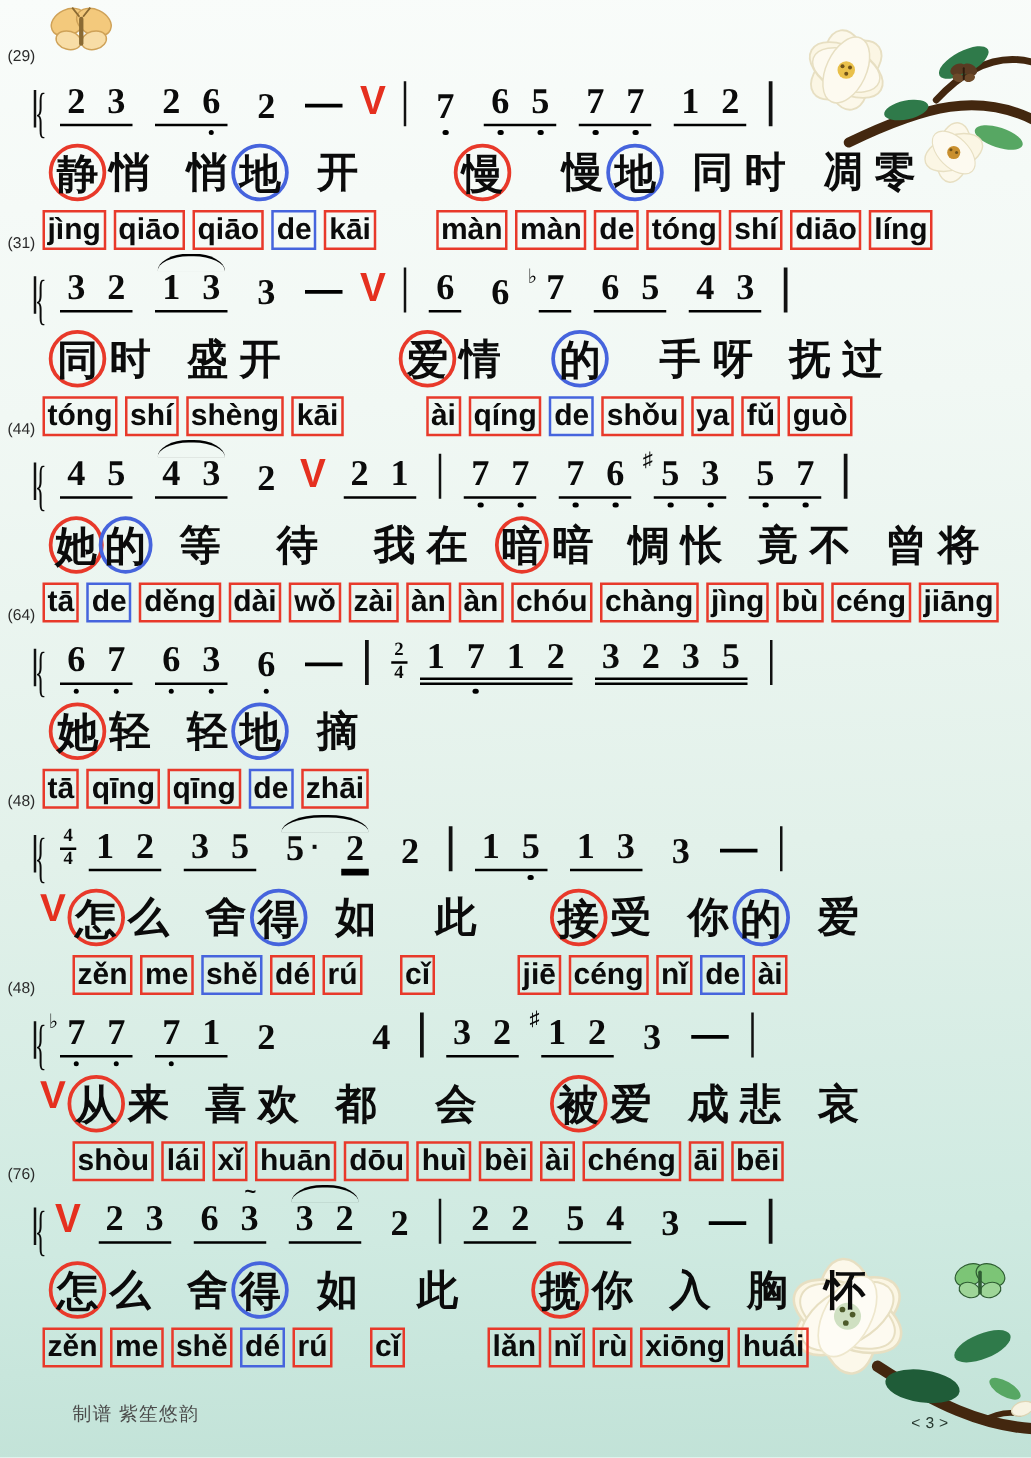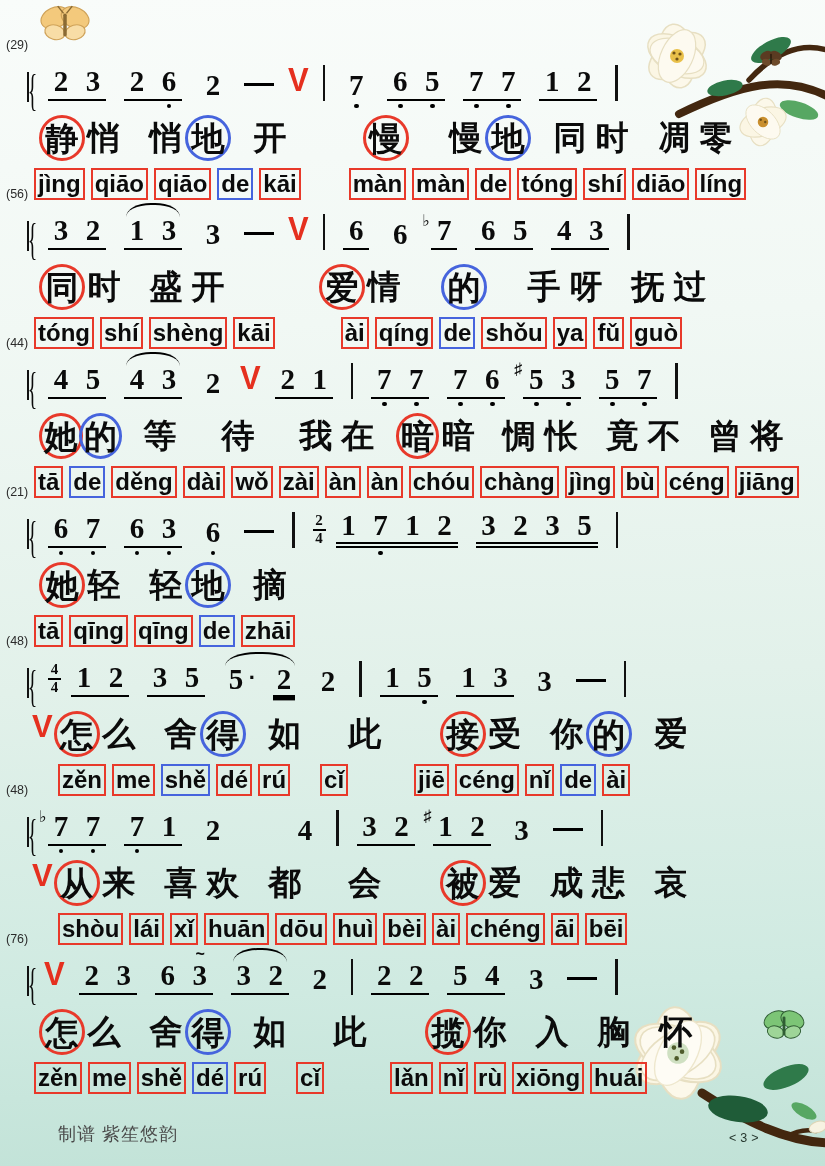--- a/index.html
+++ b/index.html
@@ -45,21 +45,21 @@
   .ly{min-width:40px;height:46px;line-height:46px;text-align:center;font-size:33px;font-weight:800;}
   .ly.cr{border:3.4px solid var(--red);border-radius:50%;width:46px;height:46px;line-height:41px;min-width:0;margin:0 -3px;box-sizing:border-box;}
   .ly.cb{border:3.4px solid var(--blue);border-radius:50%;width:46px;height:46px;line-height:41px;min-width:0;margin:0 -3px;box-sizing:border-box;}
   .lbreath{color:var(--breath);font-size:31px;font-weight:900;margin:0 2px 14px -10px;}
   .lgap,.pgap{display:inline-block;height:1px;}
   
   .py{font-size:24px;font-weight:700;padding:0 2px;white-space:nowrap;}
   .py.br{border:2.4px solid var(--red);}
   .py.bb{border:2.4px solid var(--blue);}
   
-  .credit{position:absolute;left:58px;top:1122px;font-size:18px;color:#4a4a4a;letter-spacing:1px;text-align:center;}
+  .credit{position:absolute;left:58px;top:1122px;font-size:15px;color:#4a4a4a;letter-spacing:1px;text-align:center;}
   .pager{position:absolute;left:729px;top:1131px;font-size:12.5px;color:#27382f;display:flex;gap:4px;align-items:center;}
   .pager span{cursor:default;}
   
   .decor{position:absolute;pointer-events:none;}
 </style>
 </head>
 <body>
 
 <div class="page" style="--red: #e8392a; --blue: #4664dd; --breath: #e5301f;">
 
@@ -262,21 +262,21 @@
           <span class="py br">màn</span>
           <span class="py br">màn</span>
           <span class="py br">de</span>
           <span class="py br">tóng</span>
           <span class="py br">shí</span>
           <span class="py br">diāo</span>
           <span class="py br">líng</span>
         </div>
       </section>
       <section class="system">
-        <span class="mnum">(56)</span>
+        <span class="mnum">(31)</span>
         <div class="row notes-row">
           <span style="display: inline-flex; align-items: flex-end;">
             <span class="brace">{</span>
             <span class="brline"></span>
           </span>
           <span class="grp">
             <span class="grow">
               <span class="ncell"><b class="num">3</b></span>
               <span class="ncell"><b class="num">2</b></span>
             </span>
@@ -539,21 +539,21 @@
           <span class="py br">àn</span>
           <span class="py br">chóu</span>
           <span class="py br">chàng</span>
           <span class="py br">jìng</span>
           <span class="py br">bù</span>
           <span class="py br">céng</span>
           <span class="py br">jiāng</span>
         </div>
       </section>
       <section class="system">
-        <span class="mnum">(21)</span>
+        <span class="mnum">(64)</span>
         <div class="row notes-row">
           <span style="display: inline-flex; align-items: flex-end;">
             <span class="brace">{</span>
             <span class="brline"></span>
           </span>
           <span class="grp">
             <span class="grow">
               <span class="ncell"><b class="num">6</b></span>
               <span class="ncell"><b class="num">7</b></span>
             </span>

